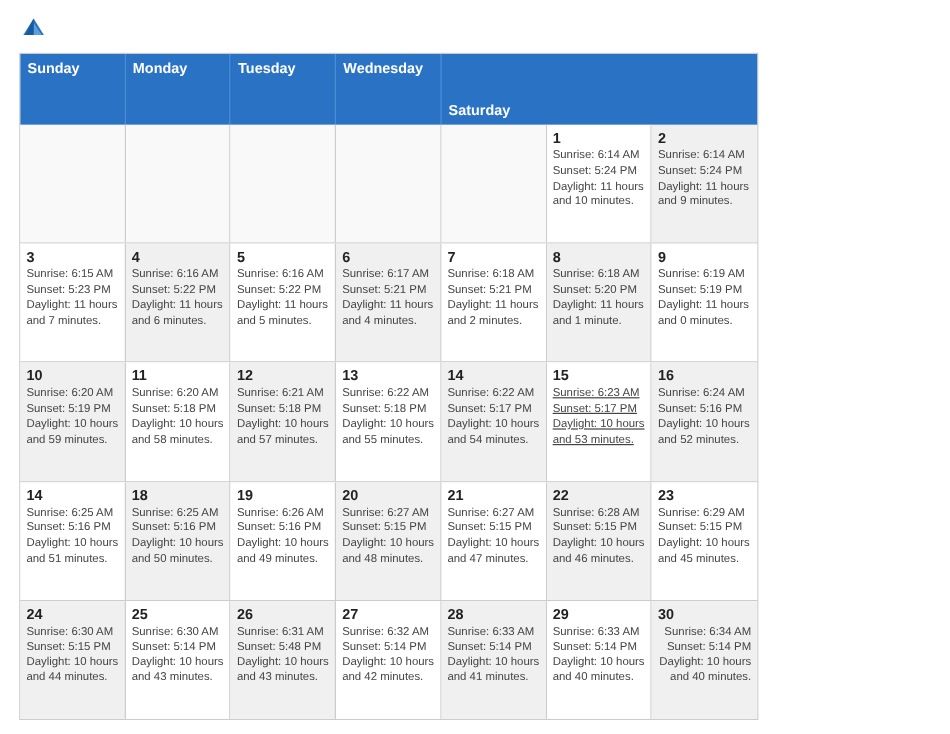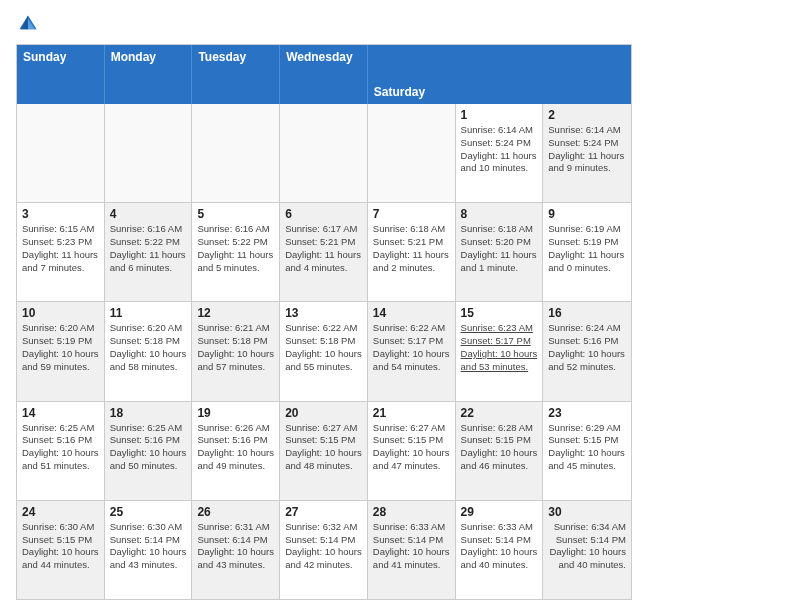--- a/index.html
+++ b/index.html
@@ -297,21 +297,21 @@
           </div>
           <div class="cal-cell">
             <div class="day-num">25</div>
             <div class="day-info" style="white-space: pre-line;">Sunrise: 6:30 AM
 Sunset: 5:14 PM
 Daylight: 10 hours and 43 minutes.</div>
           </div>
           <div class="cal-cell shaded">
             <div class="day-num">26</div>
             <div class="day-info" style="white-space: pre-line;">Sunrise: 6:31 AM
-Sunset: 6:14 PM
+Sunset: 5:48 PM
 Daylight: 10 hours and 43 minutes.</div>
           </div>
           <div class="cal-cell">
             <div class="day-num">27</div>
             <div class="day-info" style="white-space: pre-line;">Sunrise: 6:32 AM
 Sunset: 5:14 PM
 Daylight: 10 hours and 42 minutes.</div>
           </div>
           <div class="cal-cell shaded">
             <div class="day-num">28</div>

